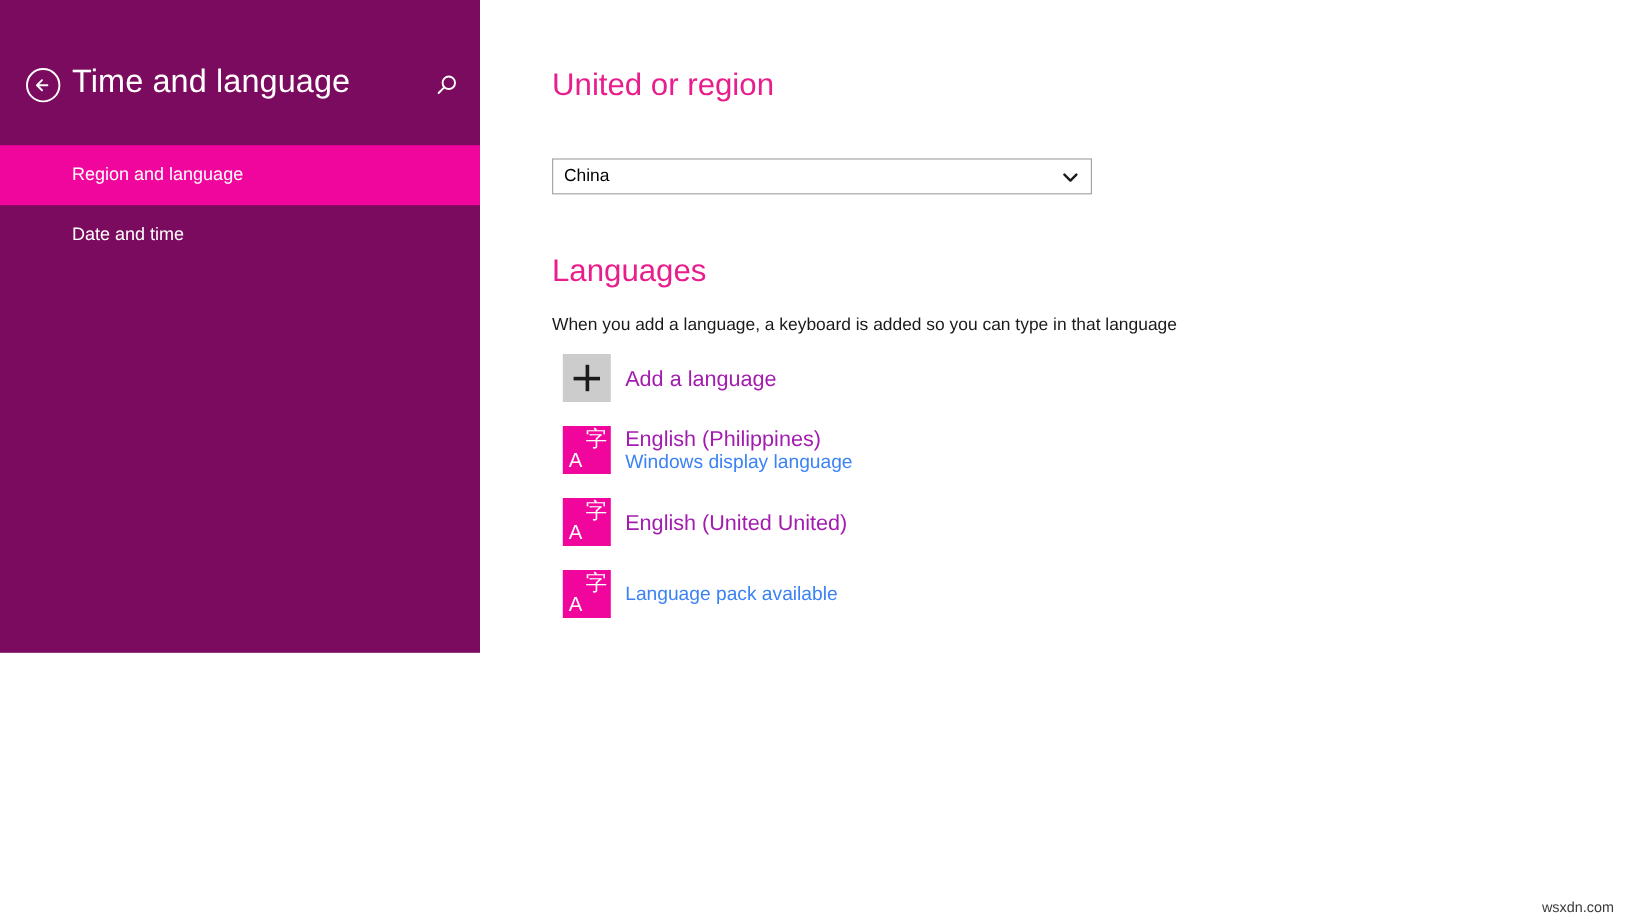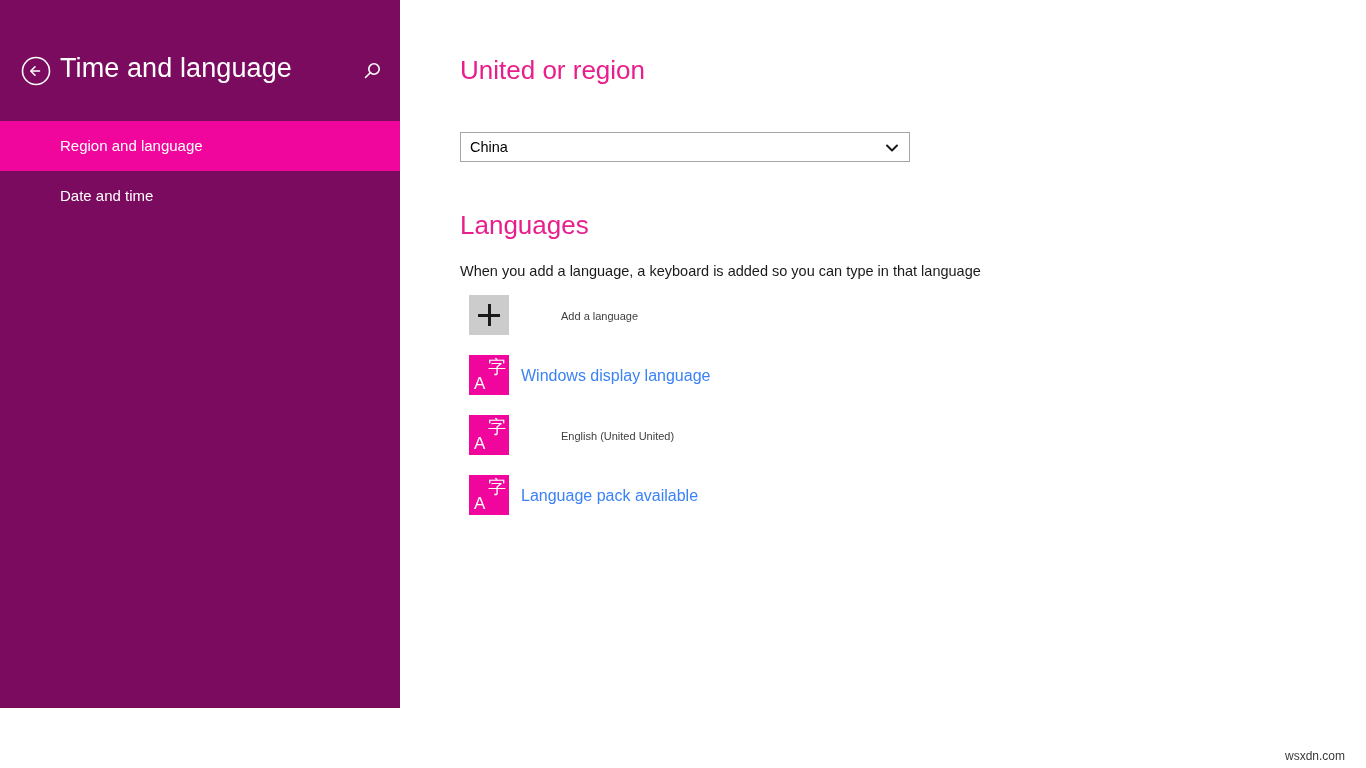--- a/index.html
+++ b/index.html
@@ -16,21 +16,21 @@
     background: #ffffff;
     position: relative;
   }
 
   
   #sidebar {
     position: absolute;
     left: 0;
     top: 0;
     width: 400px;
-    height: 708px;
+    height: 544px;
     background: #7b0b5e;
   }
 
   .back-button {
     position: absolute;
     left: 21px;
     top: 56px;
     width: 30px;
     height: 30px;
     cursor: pointer;
@@ -210,25 +210,24 @@
     left: 121px;
     top: 0;
     width: 700px;
     height: 42px;
     display: flex;
     flex-direction: column;
     justify-content: center;
   }
 
   .lang-title {
-    font-size: 11px;
-    color: #404040;
+    font-size: 18px;
+    color: #a21caf;
     line-height: 20px;
     white-space: nowrap;
-    margin-left: 40px;
   }
   .lang-sub {
     font-size: 16px;
     color: #3b82f6;
     line-height: 20px;
     white-space: nowrap;
   }
 
   
   #watermark {
@@ -303,20 +302,21 @@
         <span class="lang-title">Add a language</span>
       </span>
     </li>
 
     <li class="lang-row">
       <span class="lang-tile tile-lang">
         <span class="glyph-a">A</span>
         <span class="glyph-cjk">字</span>
       </span>
       <span class="lang-text">
+        <span class="lang-title">English (Philippines)</span>
         <span class="lang-sub">Windows display language</span>
       </span>
     </li>
 
     <li class="lang-row">
       <span class="lang-tile tile-lang">
         <span class="glyph-a">A</span>
         <span class="glyph-cjk">字</span>
       </span>
       <span class="lang-text">

